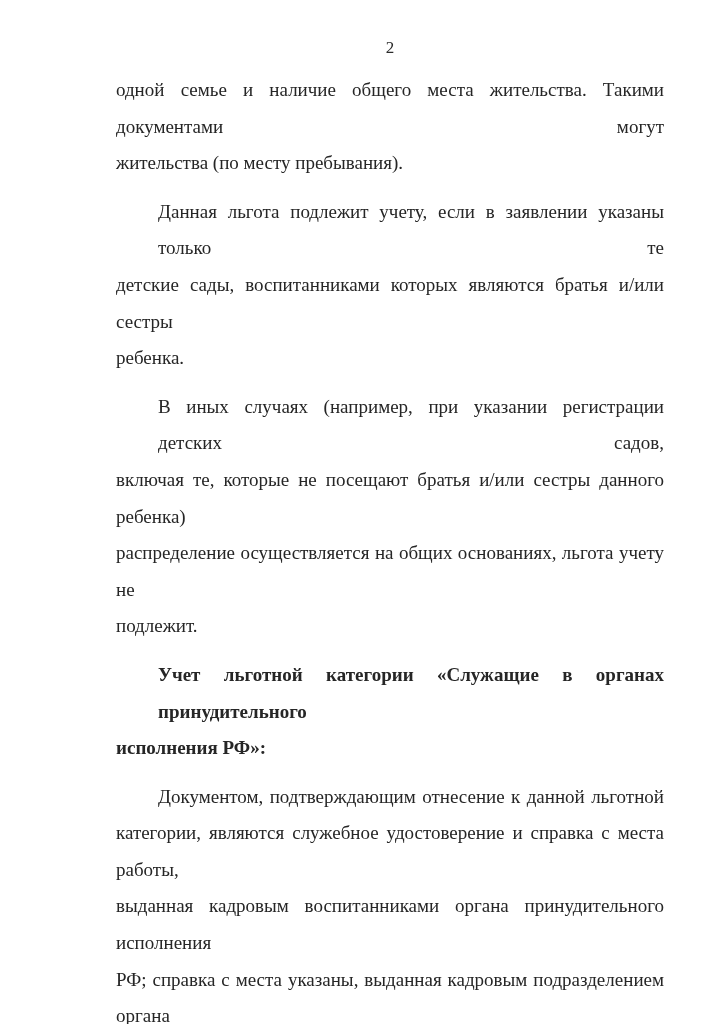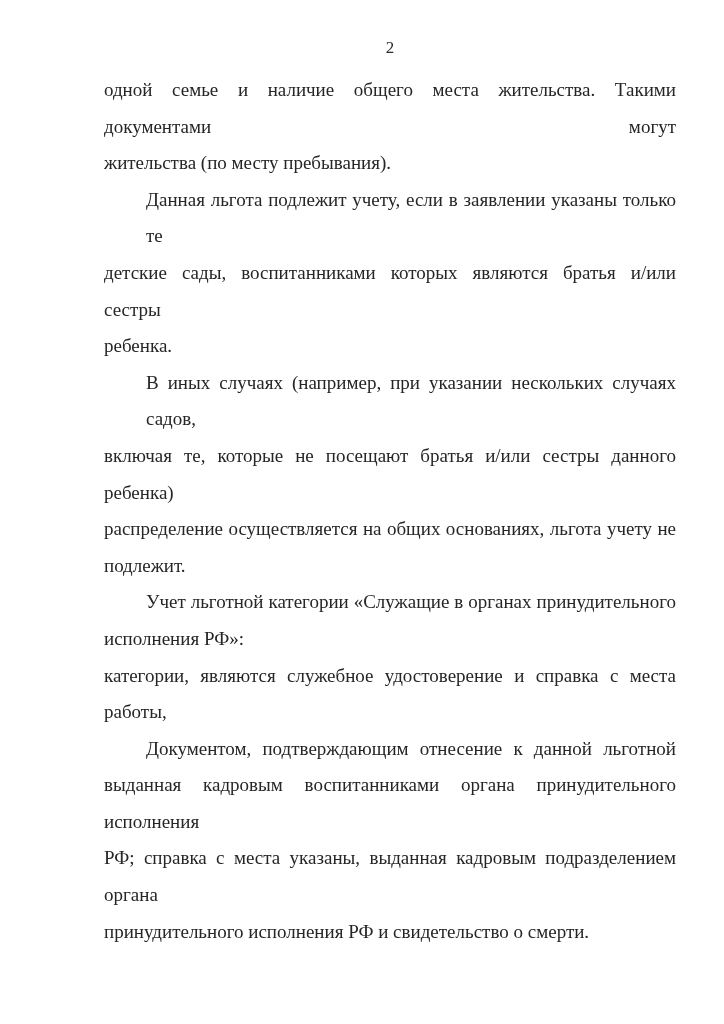--- a/index.html
+++ b/index.html
@@ -24,24 +24,24 @@
     font-size: 17px;
     line-height: 20px;
     margin-bottom: 14px;
     color: #2b2b2b;
   }
   .doc-body {
     width: 572px;
     font-size: 19px;
   }
   .paragraph {
-    margin: 0;
+    margin: 12px;
   }
   .paragraph.bold .line {
-    font-weight: normal;
+    font-weight: bold;
   }
   .line {
     line-height: 36.6px;
     text-align: justify;
     text-align-last: justify;
     white-space: normal;
     word-spacing: normal;
   }
   .line.first-indent {
     padding-left: 42px;
@@ -59,30 +59,30 @@
       <div class="paragraph">
         <div class="line">одной семье и наличие общего места жительства. Такими документами могут</div>
         <div class="line last">жительства (по месту пребывания).</div>
       </div>
       <div class="paragraph">
         <div class="line first-indent">Данная льгота подлежит учету, если в заявлении указаны только те</div>
         <div class="line">детские сады, воспитанниками которых являются братья и/или сестры</div>
         <div class="line last">ребенка.</div>
       </div>
       <div class="paragraph">
-        <div class="line first-indent">В иных случаях (например, при указании нескольких случаях садов,</div>
+        <div class="line first-indent">В иных случаях (например, при указании регистрации детских садов,</div>
         <div class="line">включая те, которые не посещают братья и/или сестры данного ребенка)</div>
         <div class="line">распределение осуществляется на общих основаниях, льгота учету не</div>
         <div class="line last">подлежит.</div>
       </div>
       <div class="paragraph bold">
         <div class="line first-indent">Учет льготной категории «Служащие в органах принудительного</div>
         <div class="line last">исполнения РФ»:</div>
       </div>
       <div class="paragraph">
+        <div class="line first-indent">Документом, подтверждающим отнесение к данной льготной</div>
         <div class="line">категории, являются служебное удостоверение и справка с места работы,</div>
-        <div class="line first-indent">Документом, подтверждающим отнесение к данной льготной</div>
         <div class="line">выданная кадровым воспитанниками органа принудительного исполнения</div>
         <div class="line">РФ; справка с места указаны, выданная кадровым подразделением органа</div>
         <div class="line last">принудительного исполнения РФ и свидетельство о смерти.</div>
       </div>
     </div>
 </div>
 
 </body></html>

